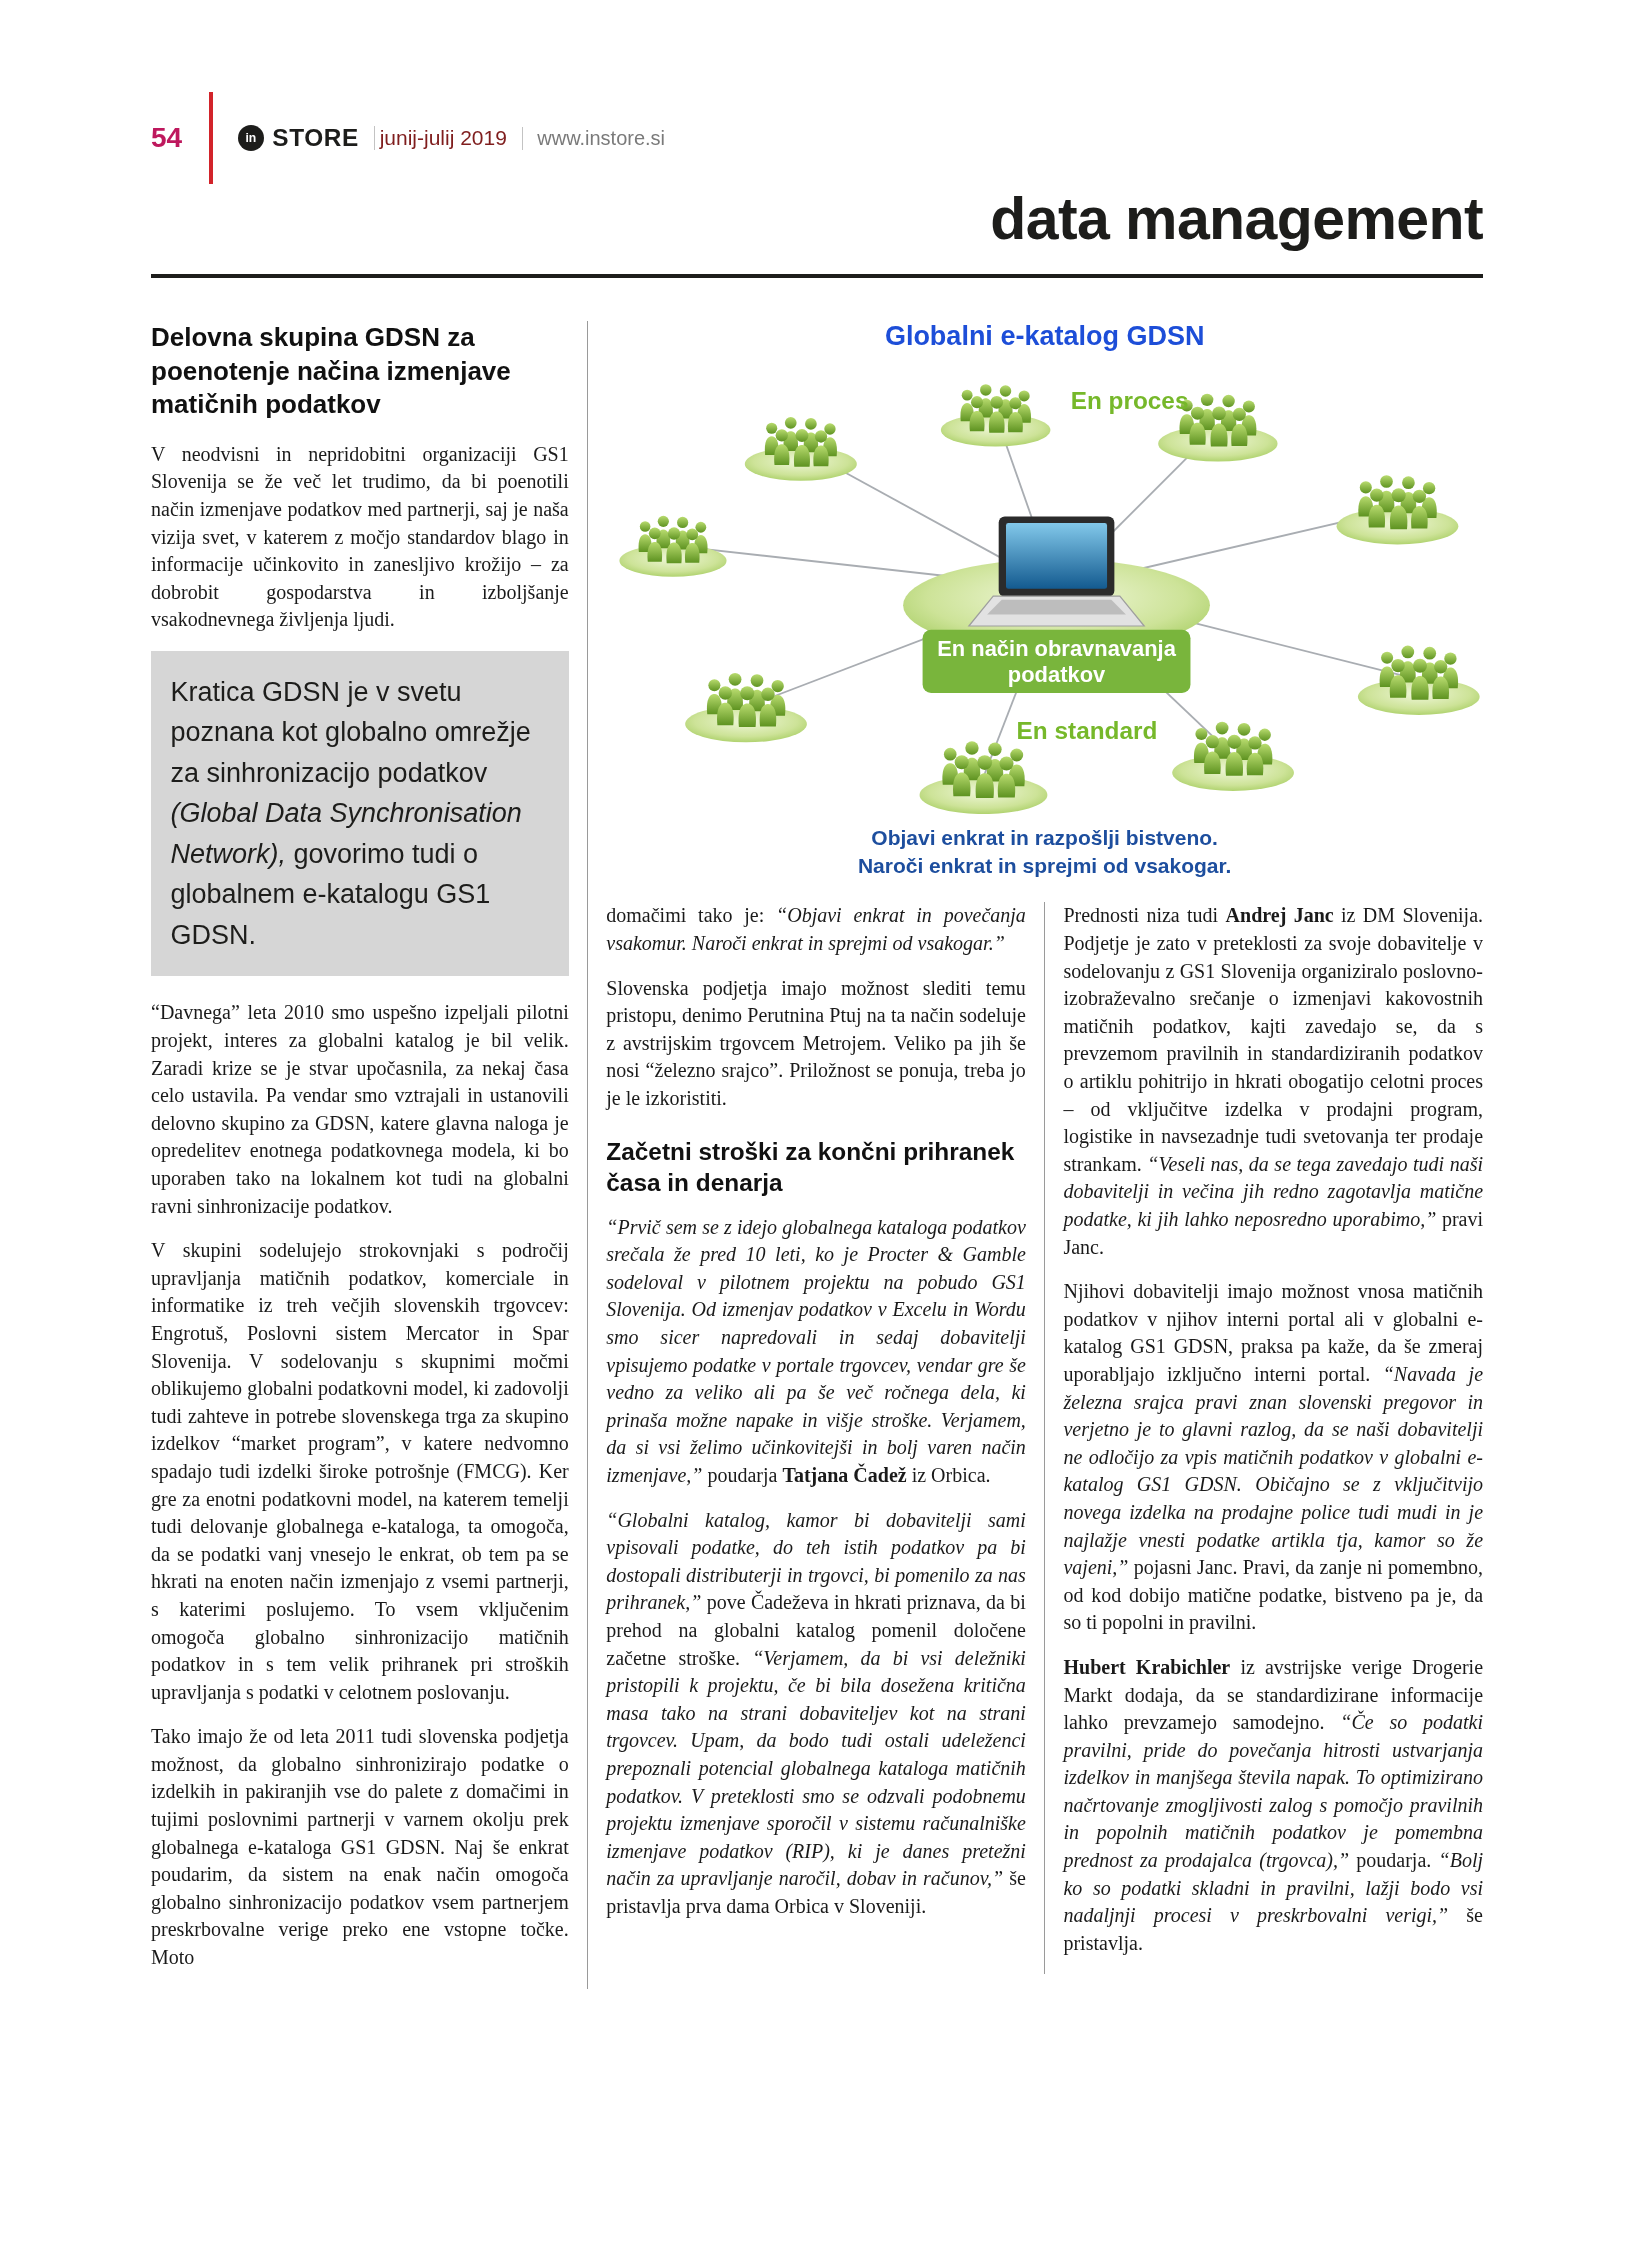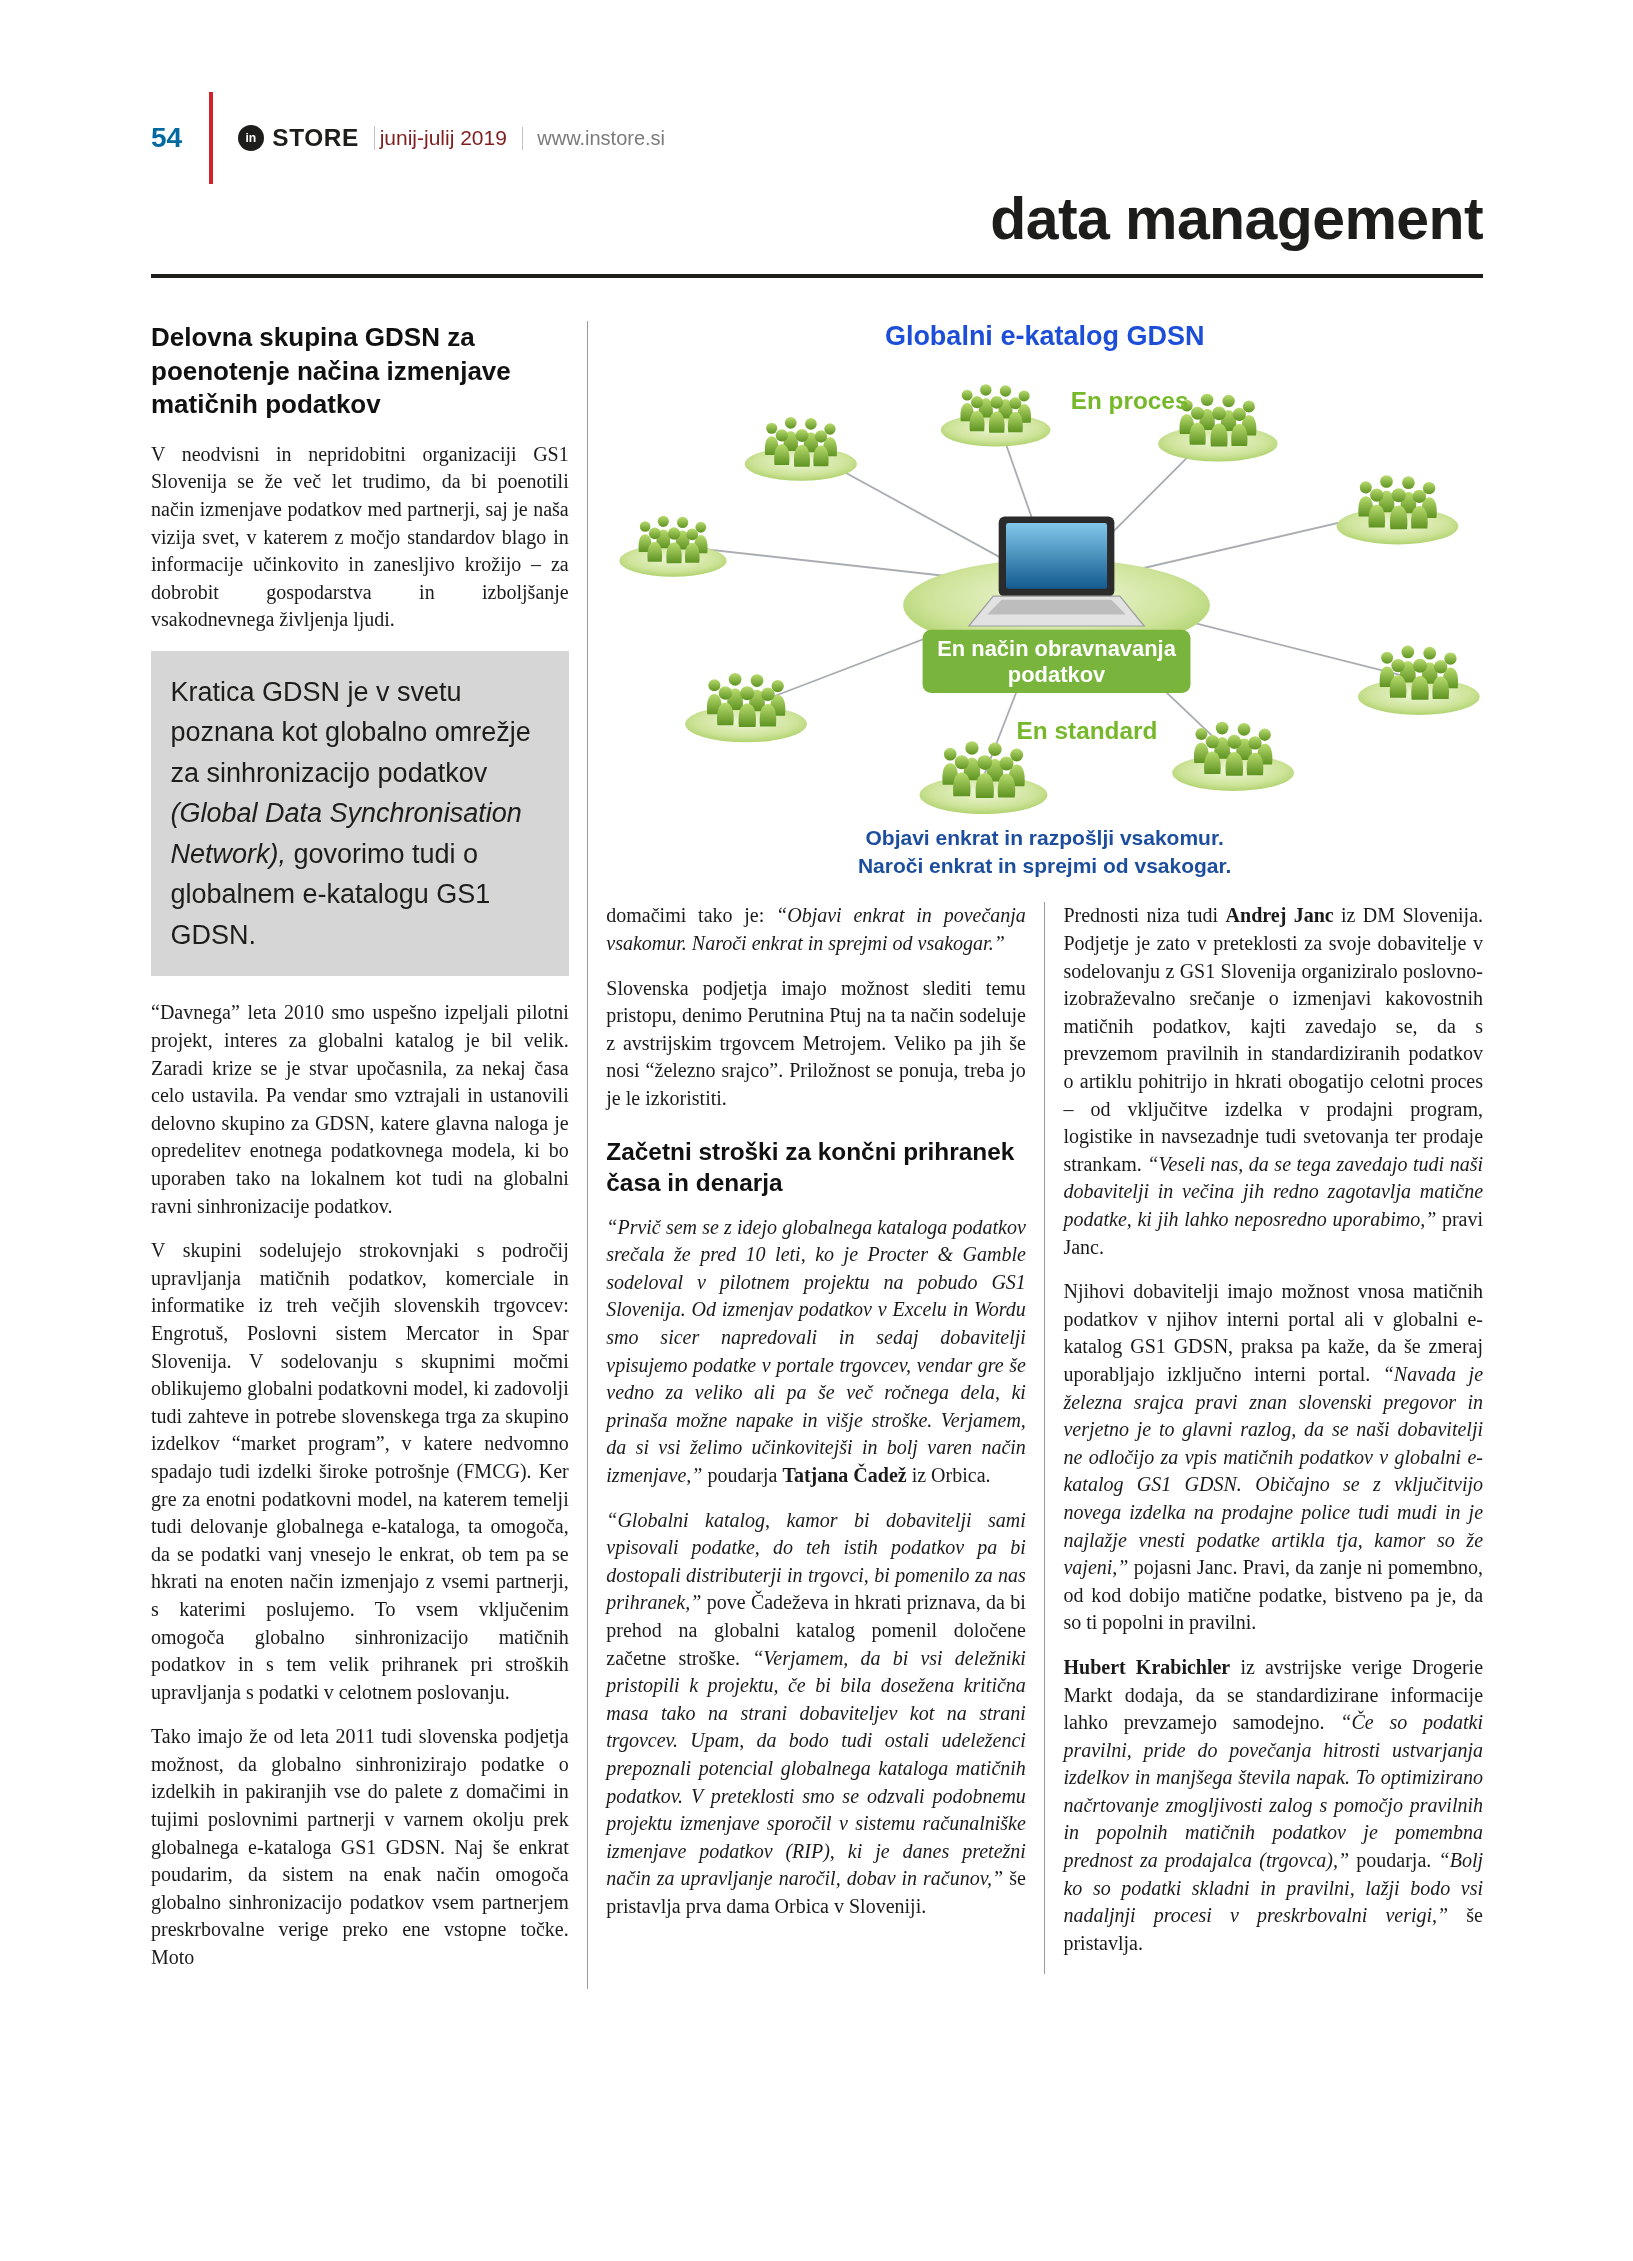--- a/index.html
+++ b/index.html
@@ -5,21 +5,21 @@
   * { margin:0; padding:0; box-sizing:border-box; }
   html,body { background:#ffffff; }
   body {
     width:1634px; height:2261px; overflow:hidden;
     font-family:"Liberation Serif", serif; color:#1a1a1a;
   }
   .page { width:100%; height:100%; padding:92px 151px 61px; }
 
   
   .masthead { display:flex; align-items:center; }
-  .pageno { font-family:"Liberation Sans",sans-serif; font-weight:bold; font-size:28px; color:#0369a1; }
+  .pageno { font-family:"Liberation Sans",sans-serif; font-weight:bold; font-size:28px; color:#be185d; }
   .red-bar { width:4.3px; height:92px; background:#d2232a; margin:0 24.4px 0 27px; }
   .logo-circle {
     width:26px; height:26px; border-radius:50%; background:#1d1d1b; color:#fff;
     font-family:"Liberation Sans",sans-serif; font-weight:bold; font-size:12.2px;
     display:flex; align-items:center; justify-content:center; margin-right:8.5px;
   }
   .brand { font-family:"Liberation Sans",sans-serif; font-weight:bold; font-size:24.4px; letter-spacing:0.6px; color:#1d1d1b; }
   .issue { font-family:"Liberation Sans",sans-serif; font-weight:normal; font-size:21px; color:#7f1d1d;
     margin-left:14.7px; padding-left:5px; border-left:1.8px solid #c3c3c3; }
   .website { font-family:"Liberation Sans",sans-serif; font-size:20px; color:#7a7a7a;
@@ -159,21 +159,21 @@
           <g>
             <rect x="520" y="438" width="440" height="104" rx="14" fill="#79b53c"></rect>
             <text x="740" y="482" class="svg-label-white">En način obravnavanja</text>
             <text x="740" y="524" class="svg-label-white">podatkov</text>
           </g>
 
           <text x="790" y="618" class="svg-label-green">En standard</text>
         </svg>
 
         <div class="figure-caption">
-          <div>Objavi enkrat in razpošlji vsakomur.</div>
+          <div>Objavi enkrat in razpošlji bistveno.</div>
           <div>Naroči enkrat in sprejmi od vsakogar.</div>
         </div>
       </figure>
 
       <div class="two-cols">
 
         <section class="col2">
           <p class="body-p"><span class="run-n">domačimi tako je: </span><span class="run-i">“Objavi enkrat in povečanja vsakomur. Naroči enkrat in sprejmi od vsakogar.”</span></p>
           <p class="body-p">Slovenska podjetja imajo možnost slediti temu pristopu, denimo Perutnina Ptuj na ta način sodeluje z avstrijskim trgovcem Metrojem. Veliko pa jih še nosi “železno srajco”. Priložnost se ponuja, treba jo je le izkoristiti.</p>
           <h3 class="subheading">Začetni stroški za končni prihranek časa in denarja</h3>

